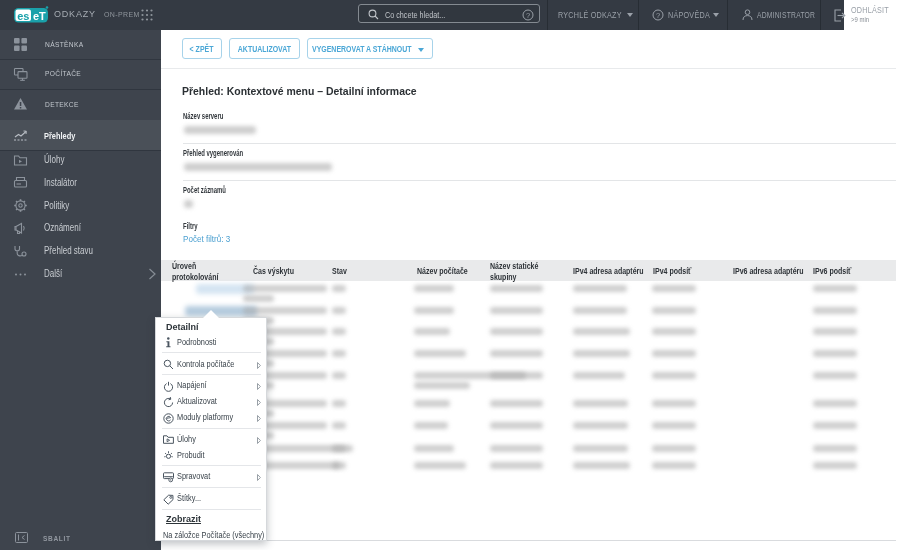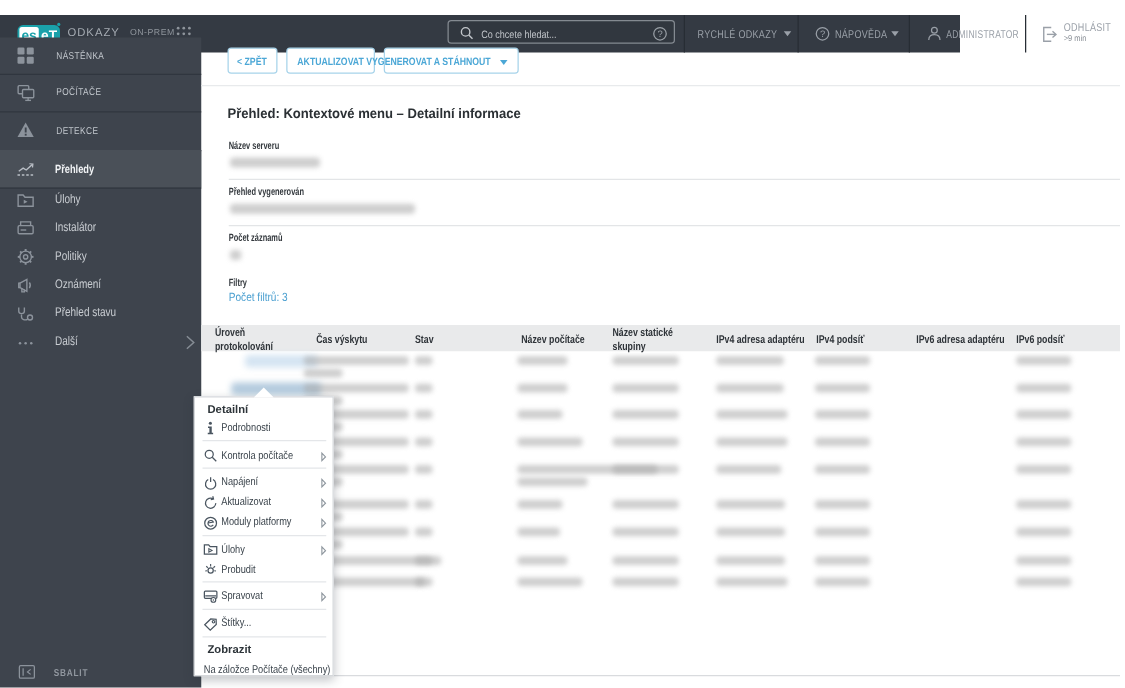--- a/index.html
+++ b/index.html
@@ -1,19 +1,19 @@
 <!DOCTYPE html>
 <html><head><meta charset="utf-8">
 <style>
 html,body{margin:0;padding:0;width:900px;height:550px;overflow:hidden;
  font-family:"Liberation Sans",sans-serif;background:#fff;}
 *{box-sizing:border-box;}
 .abs{position:absolute;}
 .tx{position:absolute;white-space:nowrap;transform-origin:0 50%;}
-#topbar{position:absolute;left:0;top:12px;width:768px;height:30px;background:#343a43;}
+#topbar{position:absolute;left:0;top:0;width:844px;height:30px;background:#343a43;}
 #sidebar{position:absolute;left:0;top:30px;width:161px;height:520px;background:#3e444d;}
 .sep-s{position:absolute;left:0;width:161px;height:1px;background:#30363f;}
 .blur{position:absolute;background:#ababab;border-radius:3px;filter:blur(2.3px);opacity:.58;}
 .chip{position:absolute;border-radius:3px;filter:blur(2.6px);}
 .lbl{position:absolute;font-size:8.5px;font-weight:bold;color:#33383d;white-space:nowrap;transform:scaleX(0.70);transform-origin:0 50%;}
 .hdr{position:absolute;font-size:9px;font-weight:bold;color:#2e3338;line-height:10.5px;transform:scaleX(0.78);transform-origin:0 50%;white-space:nowrap;}
 .fsep{position:absolute;height:1px;background:#e3e5e7;left:183px;width:713px;}
 .btn{position:absolute;height:21px;border:1px solid #a7d3ea;border-radius:3px;
  color:#4ba7d6;font-size:8.5px;font-weight:bold;background:#fff;
  display:flex;align-items:center;justify-content:center;white-space:nowrap;}
@@ -190,21 +190,21 @@
       <path d="M9.5 3.5 L7 5.5 L9.5 7.5" fill="none" stroke="#8c939c" stroke-width="1"></path>
     </svg>
 <div class="tx" style="left:43px;top:504px;font-size:8px;letter-spacing:0.8px;color:#9298a0;font-weight:bold;transform:scaleX(0.82);">SBALIT</div>
 </div>
 <div class="btn" style="left:182px;top:38px;width:40px;">
     <span>&lt; ZPĚT</span>
   </div>
 <div class="btn" style="left:229px;top:38px;width:71px;">
     <span>AKTUALIZOVAT</span>
   </div>
-<div class="btn" style="left:307px;top:38px;width:108px;justify-content:flex-end;padding-left:5px;">
+<div class="btn" style="left:307px;top:38px;width:126px;justify-content:center;padding-left:5px;">
     <span style="transform-origin:0 50%;">VYGENEROVAT A STÁHNOUT</span>
     <span style="position:absolute;right:8px;top:8.5px;display:inline-block;width:0;height:0;border-top:4px solid #4ba7d6;border-left:3.5px solid transparent;border-right:3.5px solid transparent;transform:none;"></span>
   </div>
 <div class="fsep" style="top:68px;left:161px;width:735px;background:#e8eaec;"></div>
 <div class="tx" style="left:182px;top:85px;font-size:11px;font-weight:bold;color:#2b3034;transform:scaleX(0.95);">Přehled: Kontextové menu – Detailní informace</div>
 
 <div class="lbl" style="left:183px;top:111px;">Název serveru</div>
 <div class="blur" style="left:184px;top:126px;width:72px;height:8px;"></div>
 <div class="fsep" style="top:143px;"></div>
 
@@ -383,14 +383,14 @@
 <svg style="left:257px;top:473.5px" width="4" height="7" viewBox="0 0 4 7">
     <path d="M0.5 0.5 L3.4 3.5 L0.5 6.5 Z" fill="none" stroke="#8d959d" stroke-width="0.9"></path>
   </svg>
 <div class="msep" style="top:487px;"></div>
 <svg style="left:163px;top:493.5px" width="11" height="11" viewBox="0 0 11 11">
     <path d="M0.8 5.8 L5.6 1.2 L9.9 1.4 L10 5.6 L5.2 10.2 Z" fill="none" stroke="#4a5560" stroke-width="1"></path>
     <circle cx="7.8" cy="3.4" r="1" fill="none" stroke="#4a5560" stroke-width="0.9"></circle>
   </svg>
 <div class="mi" style="left:176.5px;top:493.0px;">Štítky...</div>
 <div class="msep" style="top:509px;"></div>
-<div class="mib" style="left:166px;top:514.0px;">Zobrazit</div>
+<div class="mib" style="left:166px;top:514.0px;text-decoration:underline;">Zobrazit</div>
 <div class="mi" style="left:163px;top:529.5px;">Na záložce Počítače (všechny)</div>
 
 </body></html>

